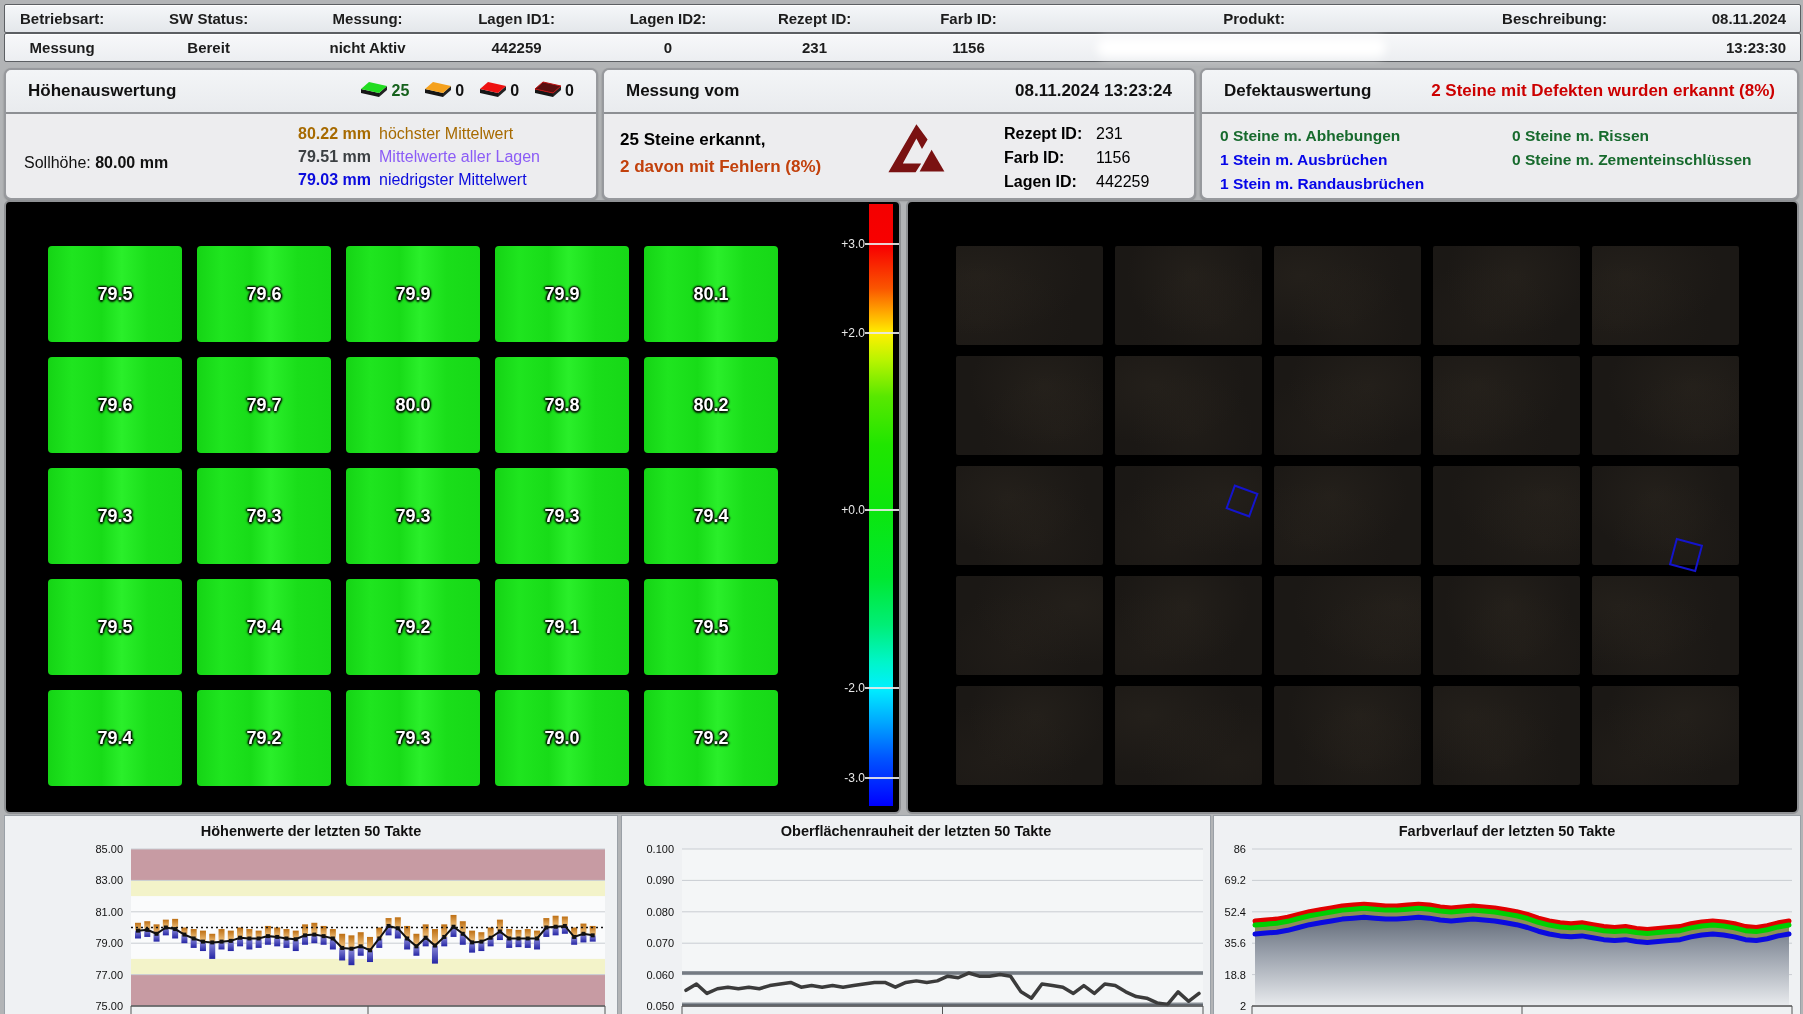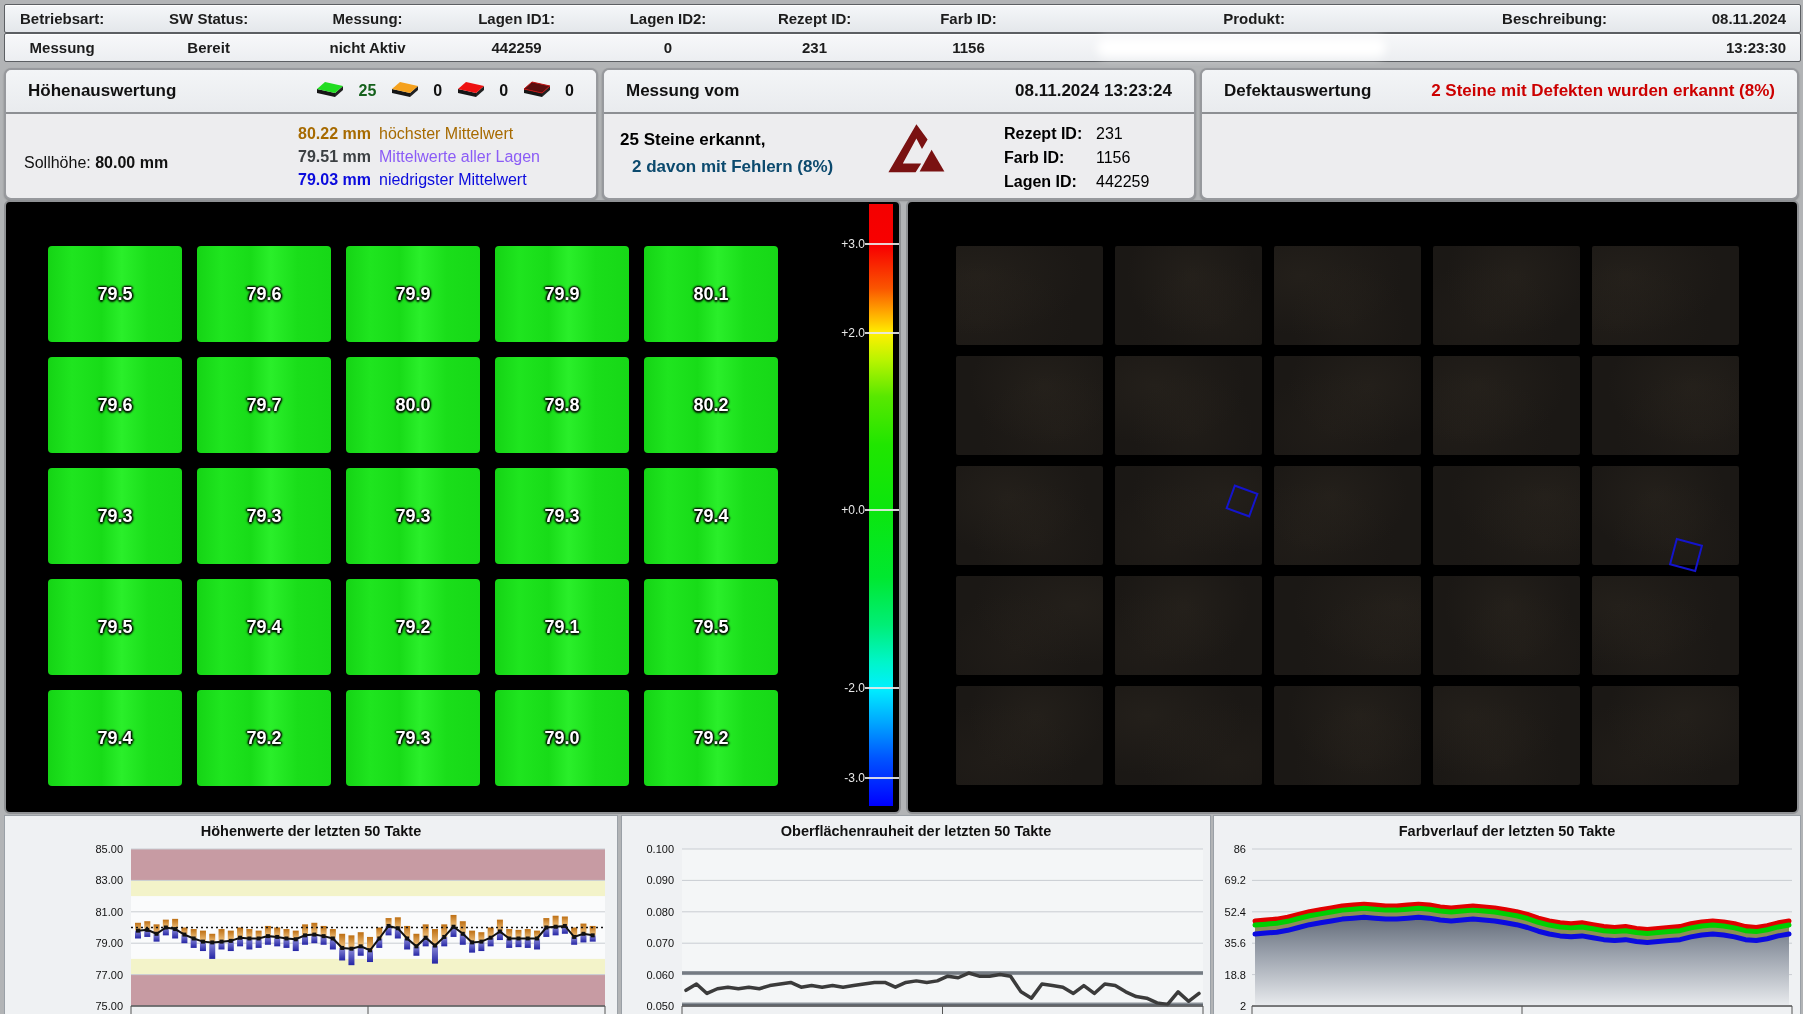--- a/index.html
+++ b/index.html
@@ -19,21 +19,21 @@
   
   .panel{position:absolute;top:68px;height:128px;background:#ededef;
          border:2px solid #97999d;border-radius:7px;box-shadow:0 1px 2px rgba(0,0,0,.25);}
   .panel .phead{height:42px;display:flex;align-items:center;justify-content:space-between;
                 padding:0 22px;border-bottom:2px solid #8d8f93;
                 background:linear-gradient(180deg,#f3f5f7,#e9ebee);border-radius:6px 6px 0 0;
                 font-size:17px;font-weight:bold;color:#111;}
   .panel .pbody{position:relative;height:80px;}
 
   .counters{display:flex;align-items:center;gap:14px;}
-  .counter{display:flex;align-items:center;gap:13px;font-size:16px;font-weight:bold;}
+  .counter{display:flex;align-items:center;gap:2px;font-size:16px;font-weight:bold;}
 
   .soll{position:absolute;left:18px;top:40px;font-size:16px;color:#111;}
   .stats{position:absolute;left:255px;top:8px;}
   .stat-row{display:flex;gap:8px;font-size:16px;line-height:23px;}
   .stat-val{width:110px;text-align:right;font-weight:bold;}
 
   .m-left{position:absolute;left:16px;top:12px;font-size:17px;font-weight:bold;line-height:27px;}
   .m-logo{position:absolute;left:278px;top:6px;}
   .m-ids{position:absolute;left:400px;top:8px;font-size:16px;line-height:24px;}
   .id-row .lbl{font-weight:bold;display:inline-block;min-width:92px;}
@@ -165,40 +165,51 @@
   </div>
 
   <div class="panel" style="left:602px;width:590px;">
     <div class="phead">
       <span>Messung vom</span>
       <span>08.11.2024 13:23:24</span>
     </div>
     <div class="pbody">
       <div class="m-left">
         <div>25 Steine erkannt,</div>
-        <div style="color:#0c4a6e;margin-left:12px;">2 davon mit Fehlern (8%)</div>
+        <div style="color:#c2410c;">2 davon mit Fehlern (8%)</div>
       </div>
       <div class="m-logo">
         <svg width="72" height="58" viewBox="0 0 90 70">
           <path d="M43 4 L57 23 L50 35 L43 22 L26 53 L49 53 L42 64 L8 64 Z" fill="#7a1212"></path>
           <path d="M62 36 L78 63 L47 63 Z" fill="#7a1212"></path>
         </svg>
       </div>
       <div class="m-ids" id="messung-ids">
           <div class="id-row"><span class="lbl">Rezept ID:</span><span>231</span></div>
           <div class="id-row"><span class="lbl">Farb ID:</span><span>1156</span></div>
           <div class="id-row"><span class="lbl">Lagen ID:</span><span>442259</span></div>
         </div>
     </div>
   </div>
 
   <div class="panel" style="left:1200px;width:595px;">
     <div class="phead">
       <span>Defektauswertung</span>
       <span style="color:#cc0000;">2 Steine mit Defekten wurden erkannt (8%)</span>
+    </div>
+    <div class="pbody">
+      <div class="d-col" style="left:18px;" id="defekt-col1">
+          <div style="color: rgb(23, 106, 45);">0 Steine m. Abhebungen</div>
+          <div style="color: rgb(5, 5, 232);">1 Stein m. Ausbrüchen</div>
+          <div style="color: rgb(5, 5, 232);">1 Stein m. Randausbrüchen</div>
+        </div>
+      <div class="d-col" style="left:310px;" id="defekt-col2">
+          <div style="color: rgb(23, 106, 45);">0 Steine m. Rissen</div>
+          <div style="color: rgb(23, 106, 45);">0 Steine m. Zementeinschlüssen</div>
+        </div>
     </div>
   </div>
 
   <div class="viewport" style="left:4px;width:893px;">
     <div class="stone-grid" id="stone-grid">
         <div class="stone">
           <span>79.5</span>
         </div>
         <div class="stone">
           <span>79.6</span>

